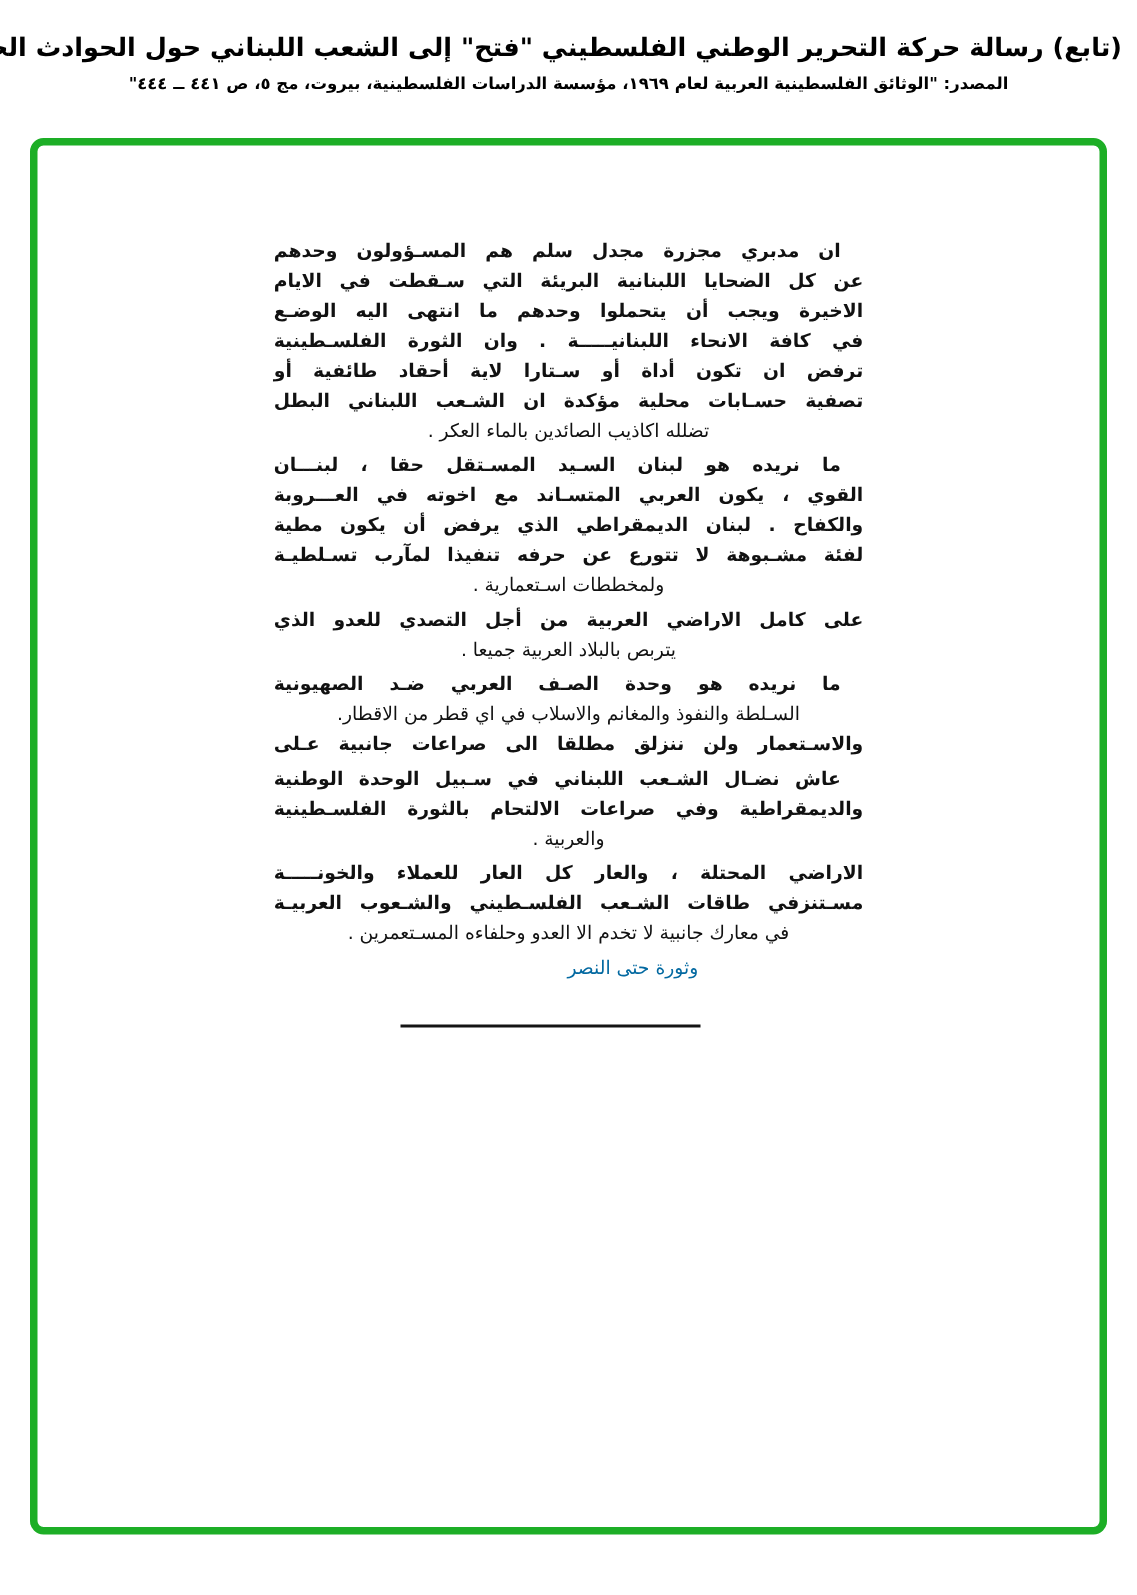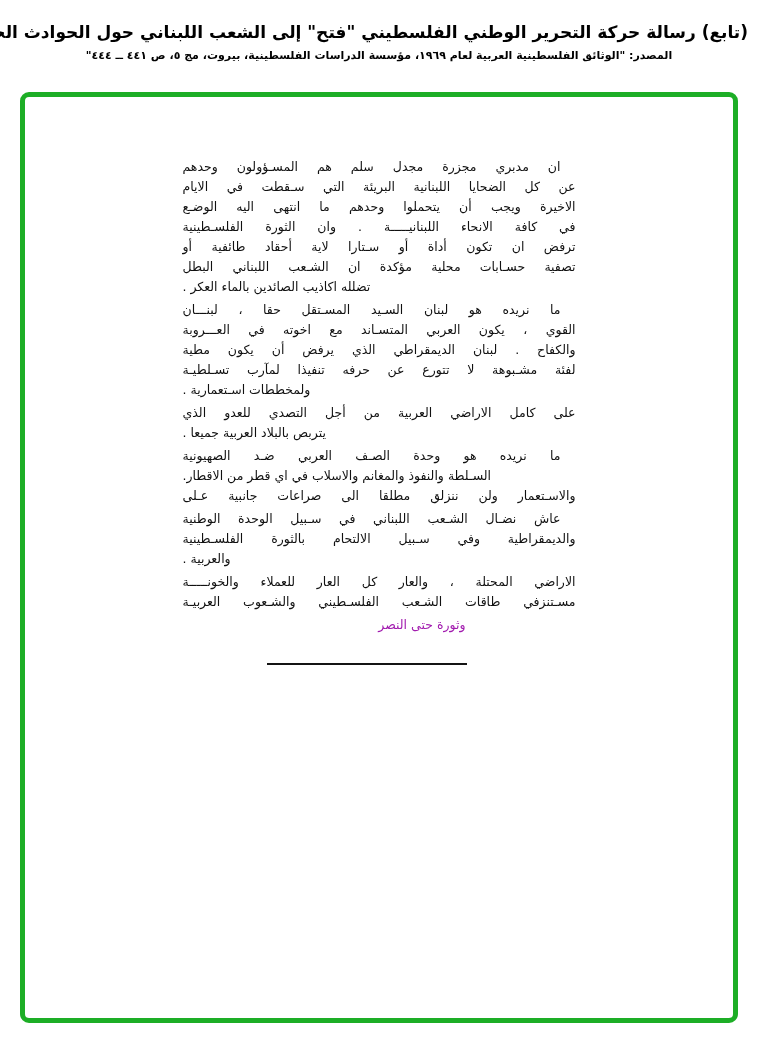--- a/index.html
+++ b/index.html
@@ -50,36 +50,37 @@
   }
   .letter-body {
     width: 393px;
     margin: 60px auto 0 auto;
     font-size: 12.5px;
     line-height: 20px;
     font-weight: 500;
     color: #111111;
   }
   .para { margin: 0 0 3px 0; }
-  .line { text-align: left; }
+  .line { text-align: center; }
   .line.just {
     text-align: justify;
     text-align-last: justify;
+    font-weight: bold;
   }
   .line.first { padding-right: 15px; }
   .closing-line {
     width: 393px;
     margin: 0 auto;
     font-size: 12.5px;
     line-height: 20px;
     font-weight: 500;
     text-align: right;
     padding-right: 110px;
     box-sizing: border-box;
-    color: #a21caf;
+    color: #0369a1;
   }
   .end-separator {
     width: 200px;
     height: 2px;
     background: #141414;
     margin: 28px auto 0 auto;
     transform: translateX(-12px);
   }
 </style>
 </head>
@@ -113,25 +114,26 @@
           <div class="line just">على كامل الاراضي العربية من أجل التصدي للعدو الذي</div>
           <div class="line last">يتربص بالبلاد العربية جميعا .</div>
         </div>
         <div class="para">
           <div class="line just first">ما نريده هو وحدة الصـف العربي ضـد الصهيونية</div>
           <div class="line last">السـلطة والنفوذ والمغانم والاسلاب في اي قطر من الاقطار.</div>
           <div class="line just">والاسـتعمار ولن ننزلق مطلقا الى صراعات جانبية عـلى</div>
         </div>
         <div class="para">
           <div class="line just first">عاش نضـال الشـعب اللبناني في سـبيل الوحدة الوطنية</div>
-          <div class="line just">والديمقراطية وفي سـبيل الالتحام بالثورة الفلسـطينية</div>
+          <div class="line just">والديمقراطية وفي صراعات الالتحام بالثورة الفلسـطينية</div>
           <div class="line last">والعربية .</div>
         </div>
         <div class="para">
           <div class="line just">الاراضي المحتلة ، والعار كل العار للعملاء والخونـــــة</div>
           <div class="line just">مسـتنزفي طاقات الشـعب الفلسـطيني والشـعوب العربيـة</div>
+          <div class="line last">في معارك جانبية لا تخدم الا العدو وحلفاءه المسـتعمرين .</div>
         </div>
       </div>
     <div class="closing-line">وثورة حتى النصر</div>
     <div class="end-separator"></div>
   </div>
 
 </div>
 
 </body></html>

